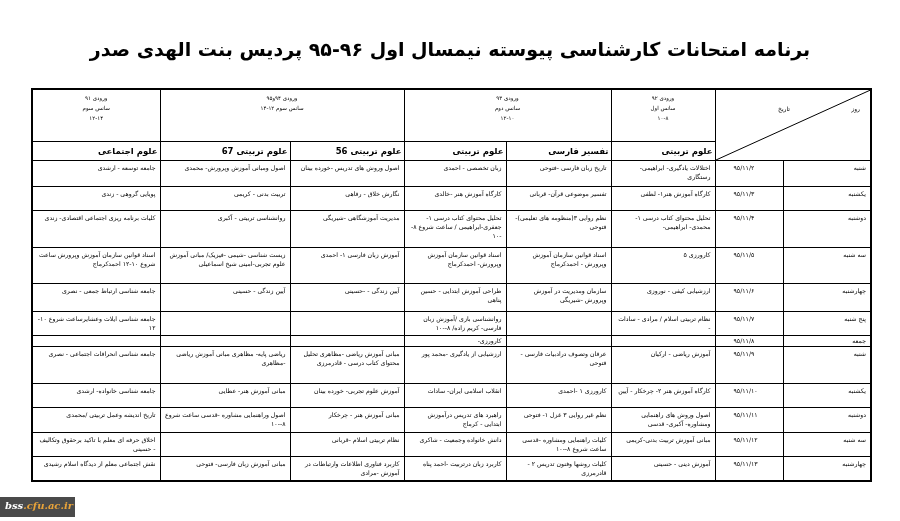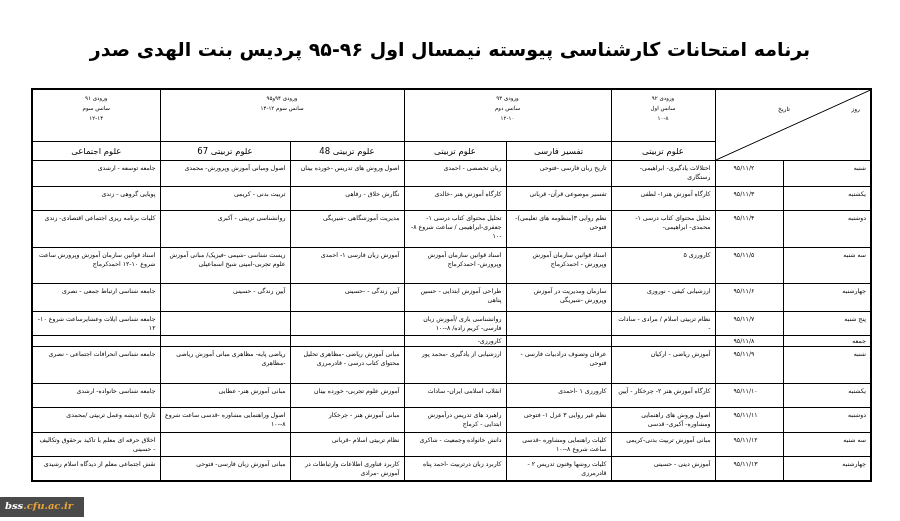--- a/index.html
+++ b/index.html
@@ -2,29 +2,29 @@
 <html><head>
 <meta charset="utf-8">
 <style>
   html, body { margin:0; padding:0; background:#ffffff; }
   body { width:900px; height:521px; position:relative; overflow:hidden; font-family:"DejaVu Sans", sans-serif; }
   .title { position:absolute; top:38px; left:0; width:900px; text-align:center; direction:rtl;
            font-family:"DejaVu Sans", sans-serif; font-weight:bold; font-size:19px; color:#000; letter-spacing:0; }
   table.sched { position:absolute; left:31px; top:88px; width:839px; border-collapse:collapse; direction:rtl; table-layout:fixed; }
   table.sched td { border:1px solid #000; font-size:6.2px; line-height:9px; padding:2px 4px; vertical-align:top; text-align:right; color:#000; overflow:hidden; }
   table.sched tr.hdr1 td { height:46px; text-align:center; font-size:5.5px; line-height:10px; padding-top:3px; }
-  table.sched tr.hdr2 td { height:14px; text-align:center; font-weight:normal; font-size:8.5px; vertical-align:middle; padding:2px; }
+  table.sched tr.hdr2 td { height:14px; text-align:right; font-weight:bold; font-size:8.5px; vertical-align:middle; padding:2px; }
   table.sched { border:2px solid #000; }
   td.diag { position:relative; padding:0 !important; }
   td.diag svg { position:absolute; left:0; top:0; width:100%; height:100%; }
   td.diag .lbl-day { position:absolute; right:10px; top:14px; font-size:6px; }
   td.diag .lbl-date { position:absolute; right:80px; top:14px; font-size:6px; }
   td.day { font-size:6.5px; }
   td.date { text-align:left !important; direction:ltr; font-size:6px; padding-left:18px !important; }
-  .footer { position:absolute; left:0; top:497px; width:84px; height:20px; background:#4a4a4a; }
+  .footer { position:absolute; left:0; top:497px; width:75px; height:20px; background:#4a4a4a; }
   .footer span { position:absolute; left:5px; top:3px; font-family:"DejaVu Serif", serif; font-style:italic; font-weight:bold; font-size:10px; color:#e8a33a; }
   .footer .bss { color:#ffffff; }
 </style>
 </head>
 <body>
 
 <div class="title">برنامه امتحانات کارشناسی پیوسته نیمسال اول ۹۶-۹۵ پردیس بنت الهدی صدر</div>
 
 <table class="sched">
   <colgroup>
@@ -63,21 +63,21 @@
     <td>
       <div>ورودی ۹۱</div>
       <div>سانس سوم</div>
       <div>۱۲-۱۴</div>
     </td>
   </tr>
   <tr class="hdr2">
     <td>علوم تربیتی</td>
     <td>تفسیر فارسی</td>
     <td>علوم تربیتی</td>
-    <td>علوم تربیتی 48</td>
+    <td>علوم تربیتی 56</td>
     <td>علوم تربیتی 67</td>
     <td>علوم اجتماعی</td>
   </tr>
 
   <tr style="height:26px">
     <td class="day">شنبه</td>
     <td class="date">۹۵/۱۱/۲</td>
     <td>اختلالات یادگیری- ابراهیمی- رستگاری</td>
     <td>تاریخ زبان فارسی -فتوحی</td>
     <td>زبان تخصصی - احمدی</td>

